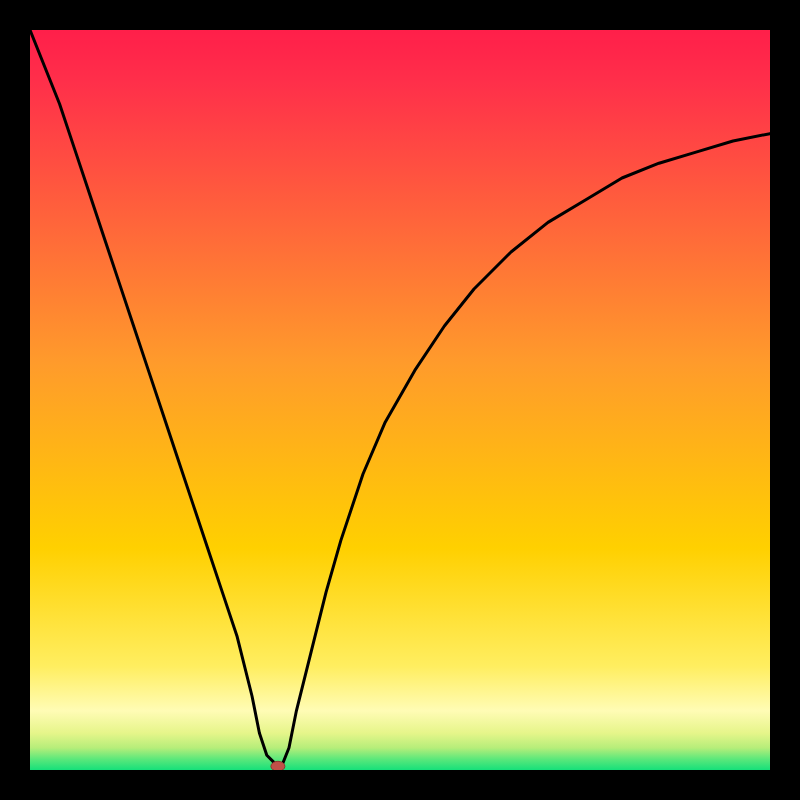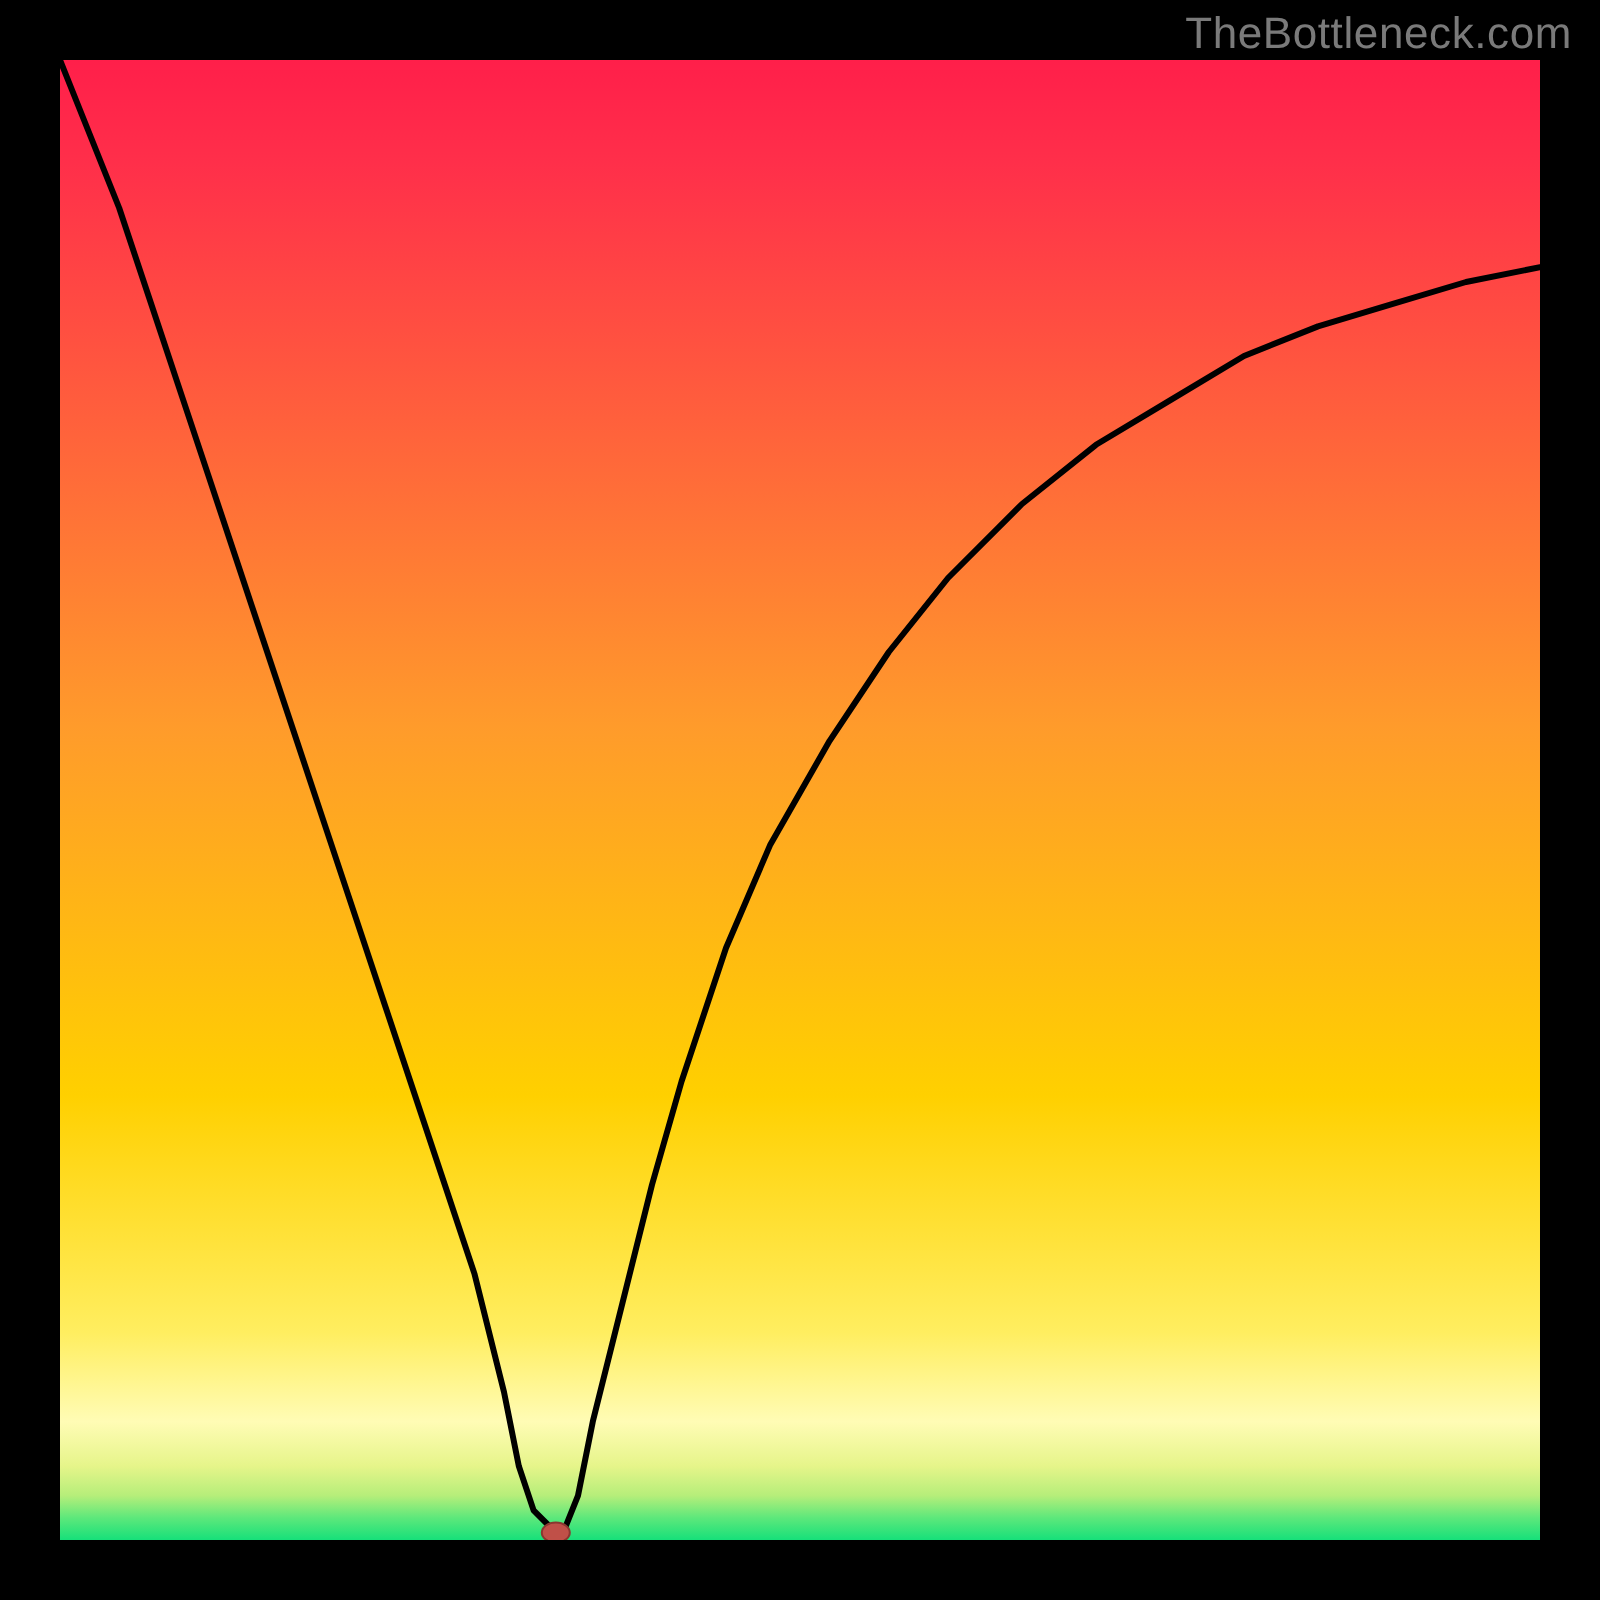--- a/index.html
+++ b/index.html
@@ -38,21 +38,20 @@
   svg {
     position: absolute;
     left: 0;
     top: 0;
   }
 </style>
 </head>
 <body>
 
 <div class="frame">
-  <div class="watermark">TheBottleneck.com</div>
 
   <div class="plot-outer">
     <svg id="chart-svg" width="740" height="740" viewBox="0 0 740 740">
       <defs>
         <linearGradient id="bg-grad" x1="0" y1="0" x2="0" y2="1">
           <stop offset="0%" stop-color="#ff1f4a"></stop>
           <stop offset="7%" stop-color="#ff2f4a"></stop>
           <stop offset="45%" stop-color="#ff9b2b"></stop>
           <stop offset="70%" stop-color="#ffd000"></stop>
           <stop offset="86%" stop-color="#ffee60"></stop>

